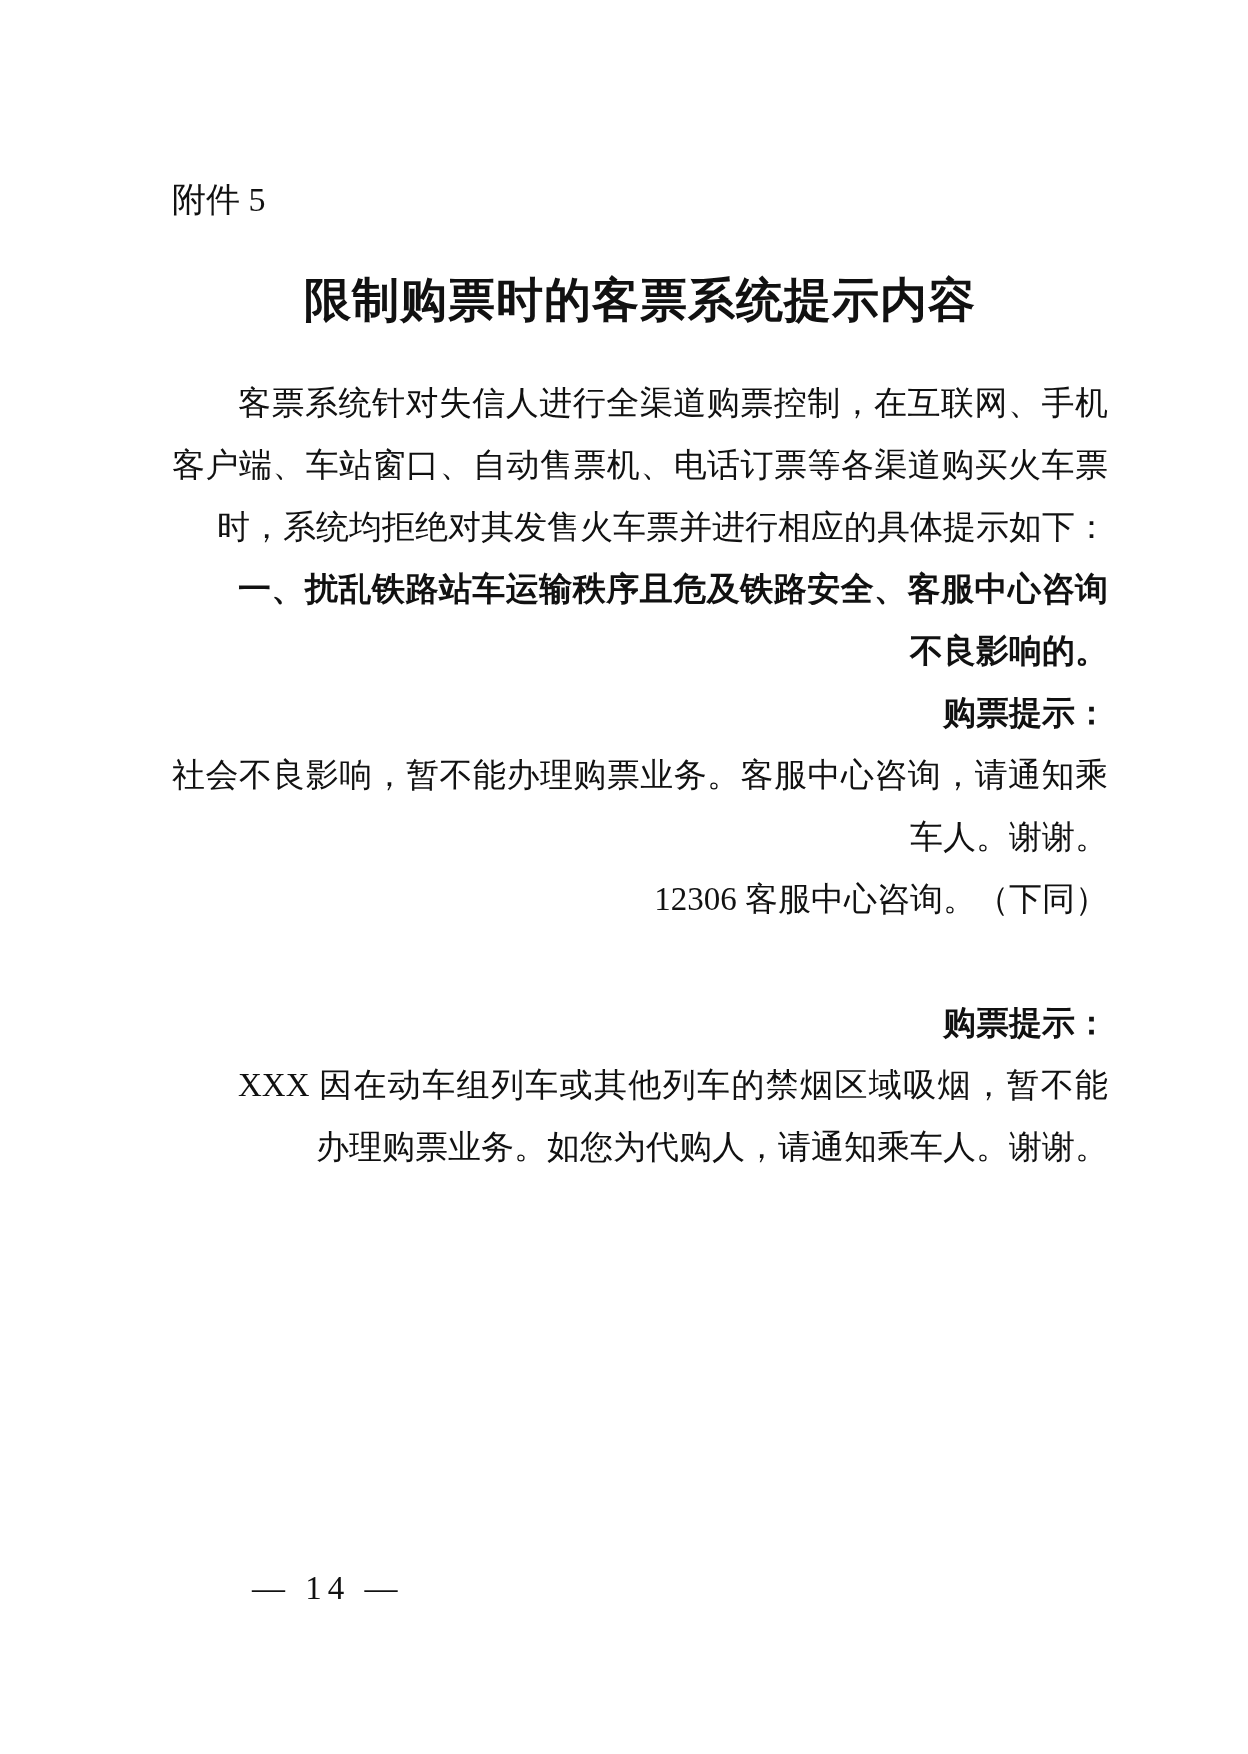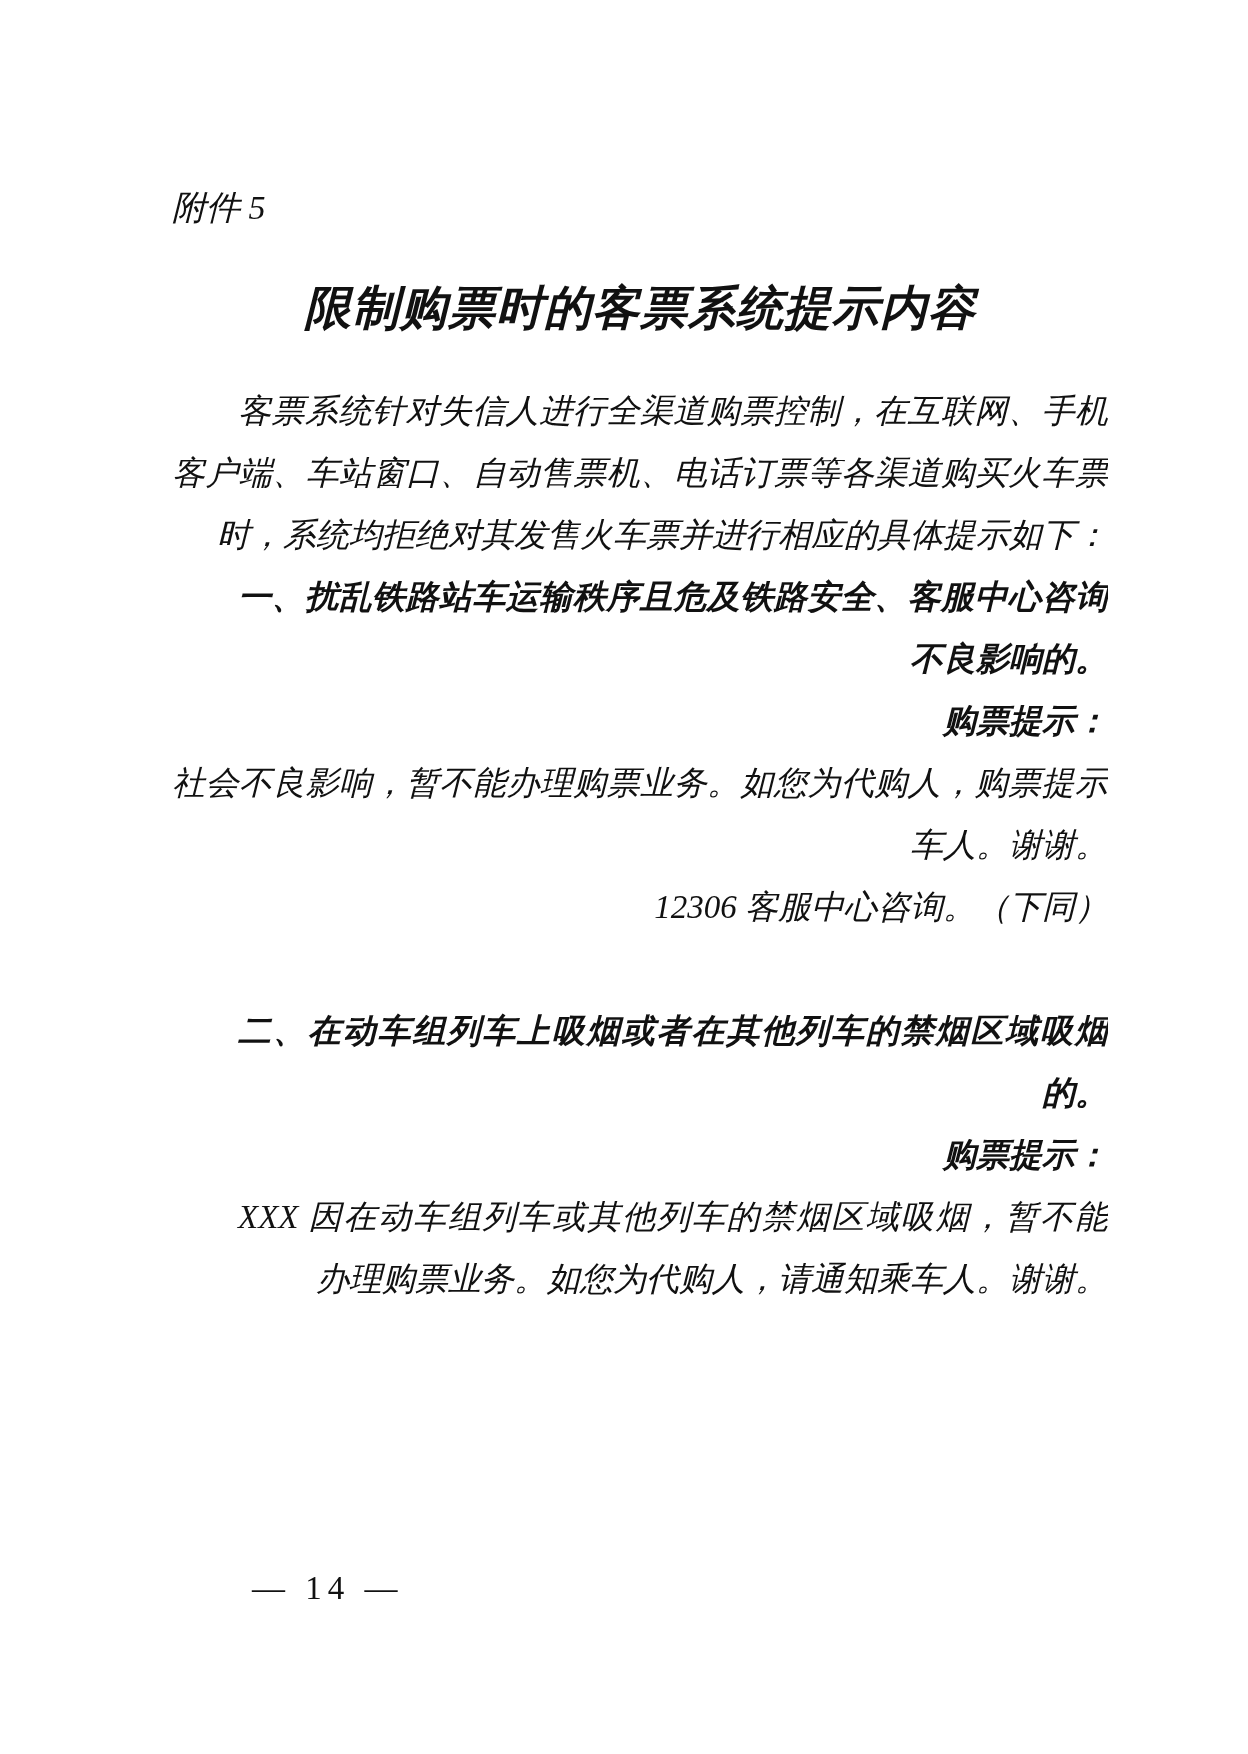--- a/index.html
+++ b/index.html
@@ -9,23 +9,22 @@
     height: 1754px;
     margin: 0 auto;
     background: #ffffff;
     color: #111111;
     font-family: "Liberation Serif", "DejaVu Serif", serif;
     overflow: hidden;
   }
   .content {
     position: absolute;
     left: 172px;
-    top: 8px;
+    top: 0;
     width: 936px;
-    font-style: italic;
   }
   .attachment-label {
     margin-top: 178px;
     font-size: 34px;
     line-height: 44px;
     text-align: left;
   }
   .doc-title {
     margin: 50px 0 0 0;
     text-align: center;
@@ -81,31 +80,27 @@
           <div class="line">时，系统均拒绝对其发售火车票并进行相应的具体提示如下：</div>
         </div>
         <div class="block heading">
           <div class="line indent justify">一、扰乱铁路站车运输秩序且危及铁路安全、客服中心咨询</div>
           <div class="line">不良影响的。</div>
         </div>
         <div class="block subheading">
           <div class="line indent">购票提示：</div>
         </div>
         <div class="block body">
-          <div class="line justify">社会不良影响，暂不能办理购票业务。如您为代购人，购票提示</div>
+          <div class="line justify">社会不良影响，暂不能办理购票业务。客服中心咨询，请通知乘</div>
           <div class="line">车人。谢谢。</div>
         </div>
         <div class="block body">
           <div class="line">12306 客服中心咨询。（下同）</div>
         </div>
         <div class="block spacer"></div>
-        <div class="block heading">
-          <div class="line indent justify">二、在动车组列车上吸烟或者在其他列车的禁烟区域吸烟</div>
-          <div class="line">的。</div>
-        </div>
         <div class="block subheading">
           <div class="line indent">购票提示：</div>
         </div>
         <div class="block body">
           <div class="line indent justify">XXX 因在动车组列车或其他列车的禁烟区域吸烟，暂不能</div>
           <div class="line">办理购票业务。如您为代购人，请通知乘车人。谢谢。</div>
         </div>
       </div>
   </div>
   <div class="footer-page-number">— 14 —</div>

